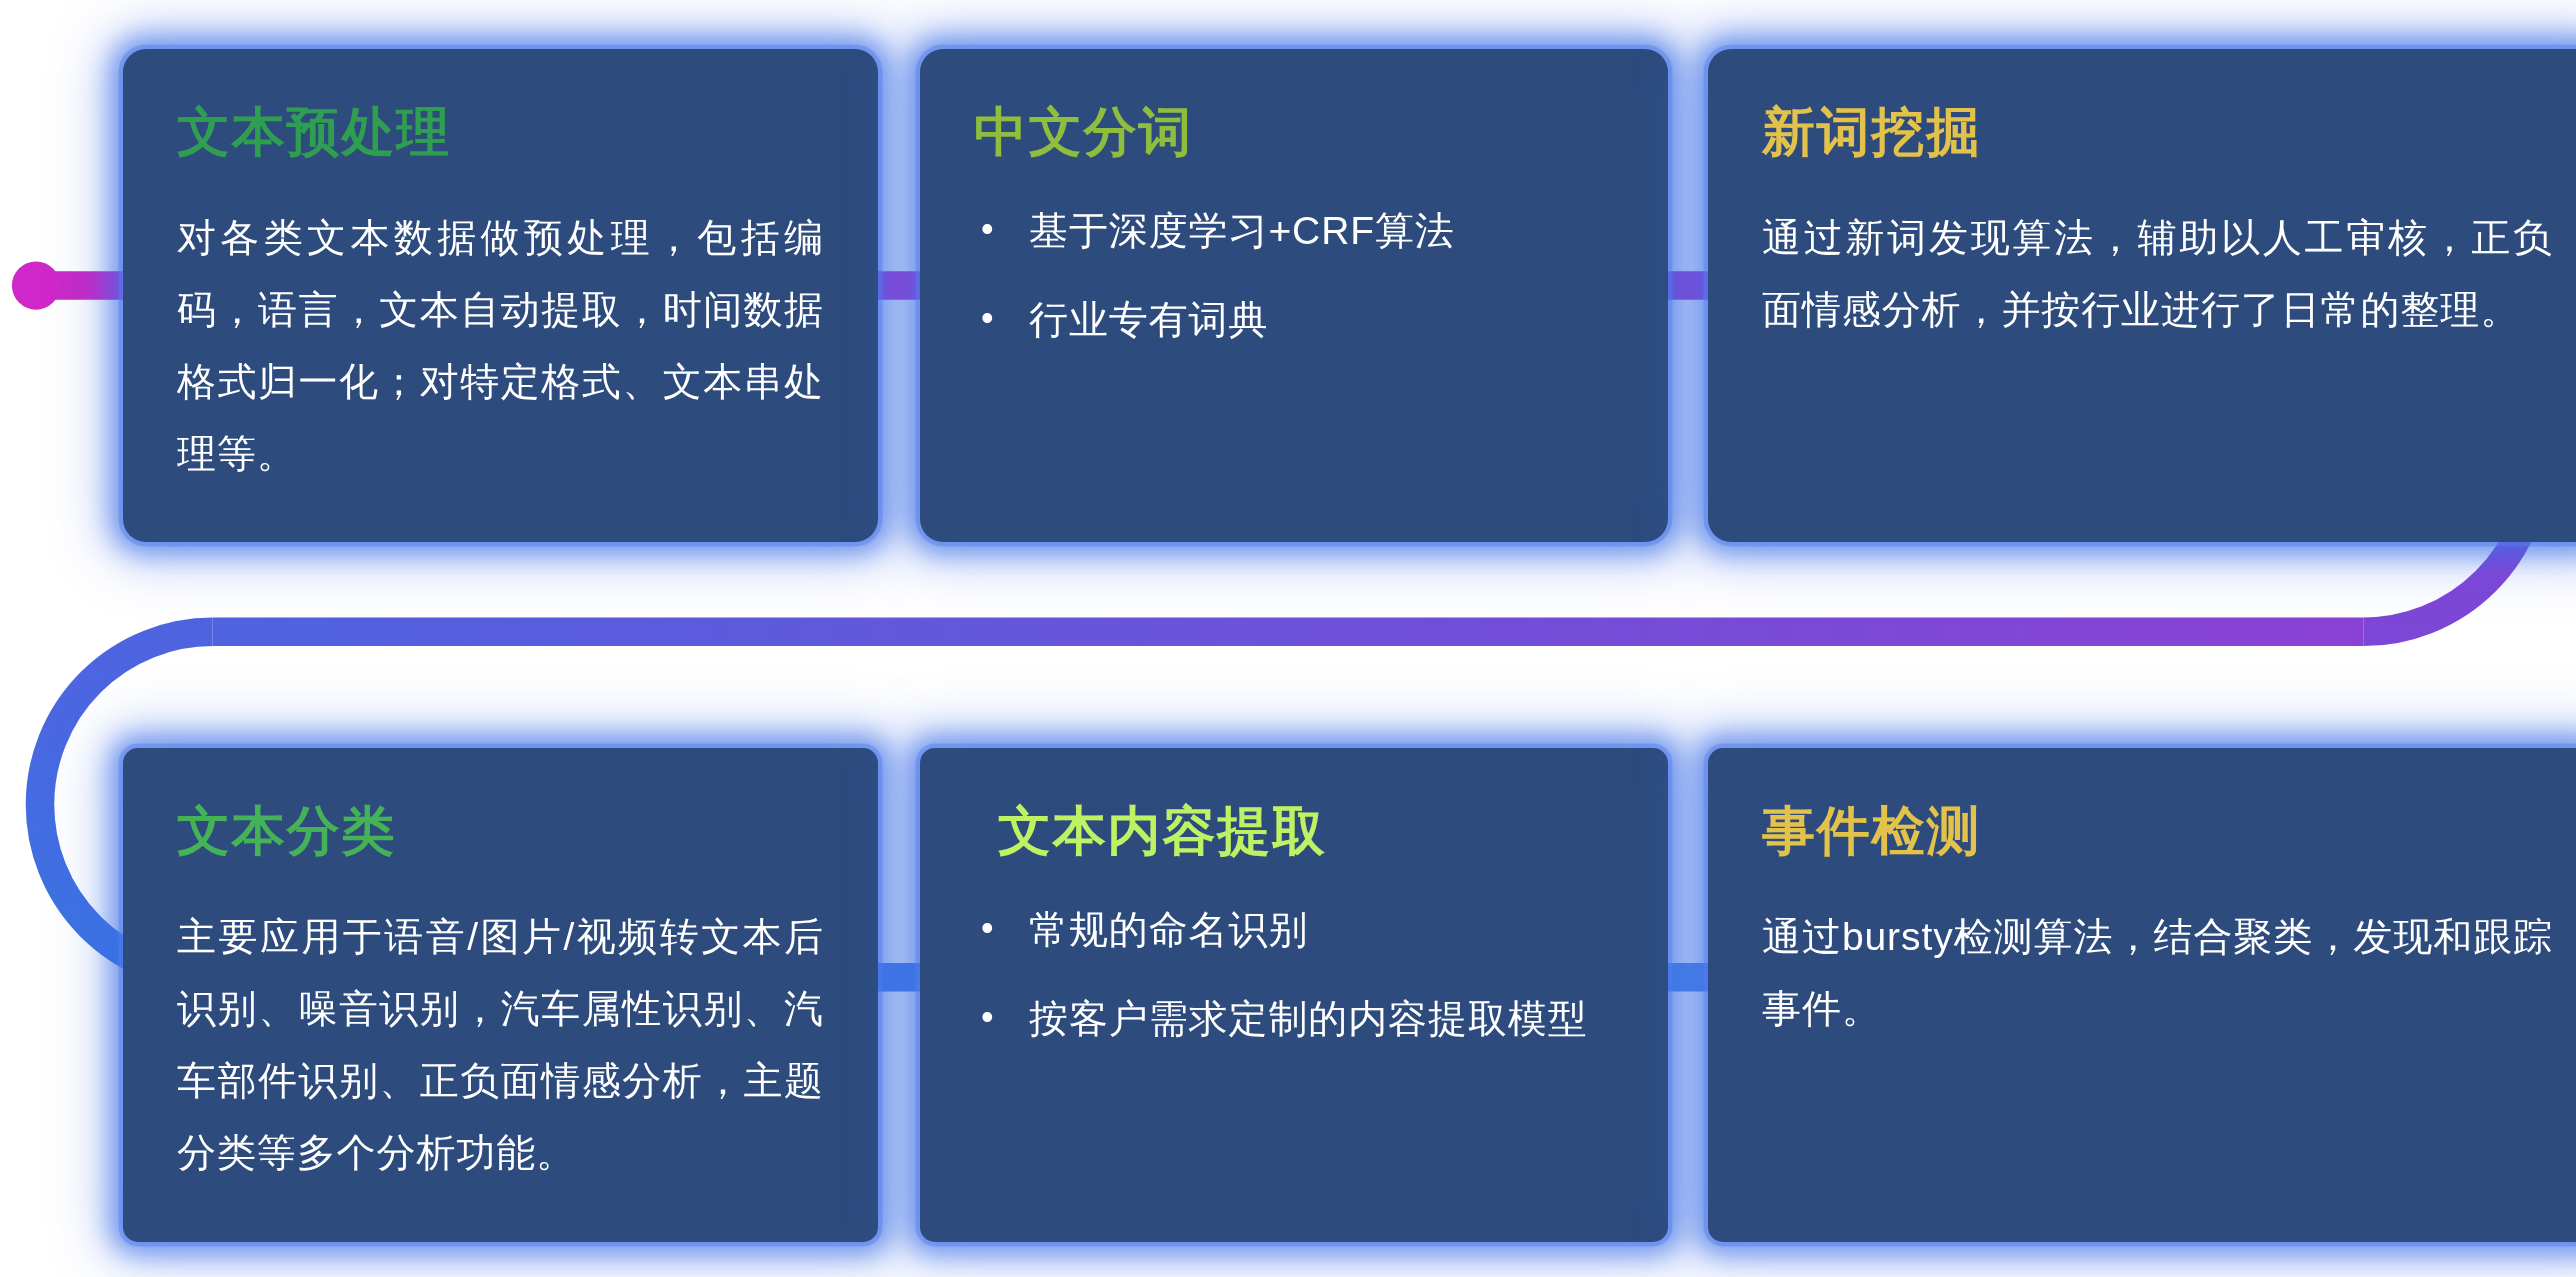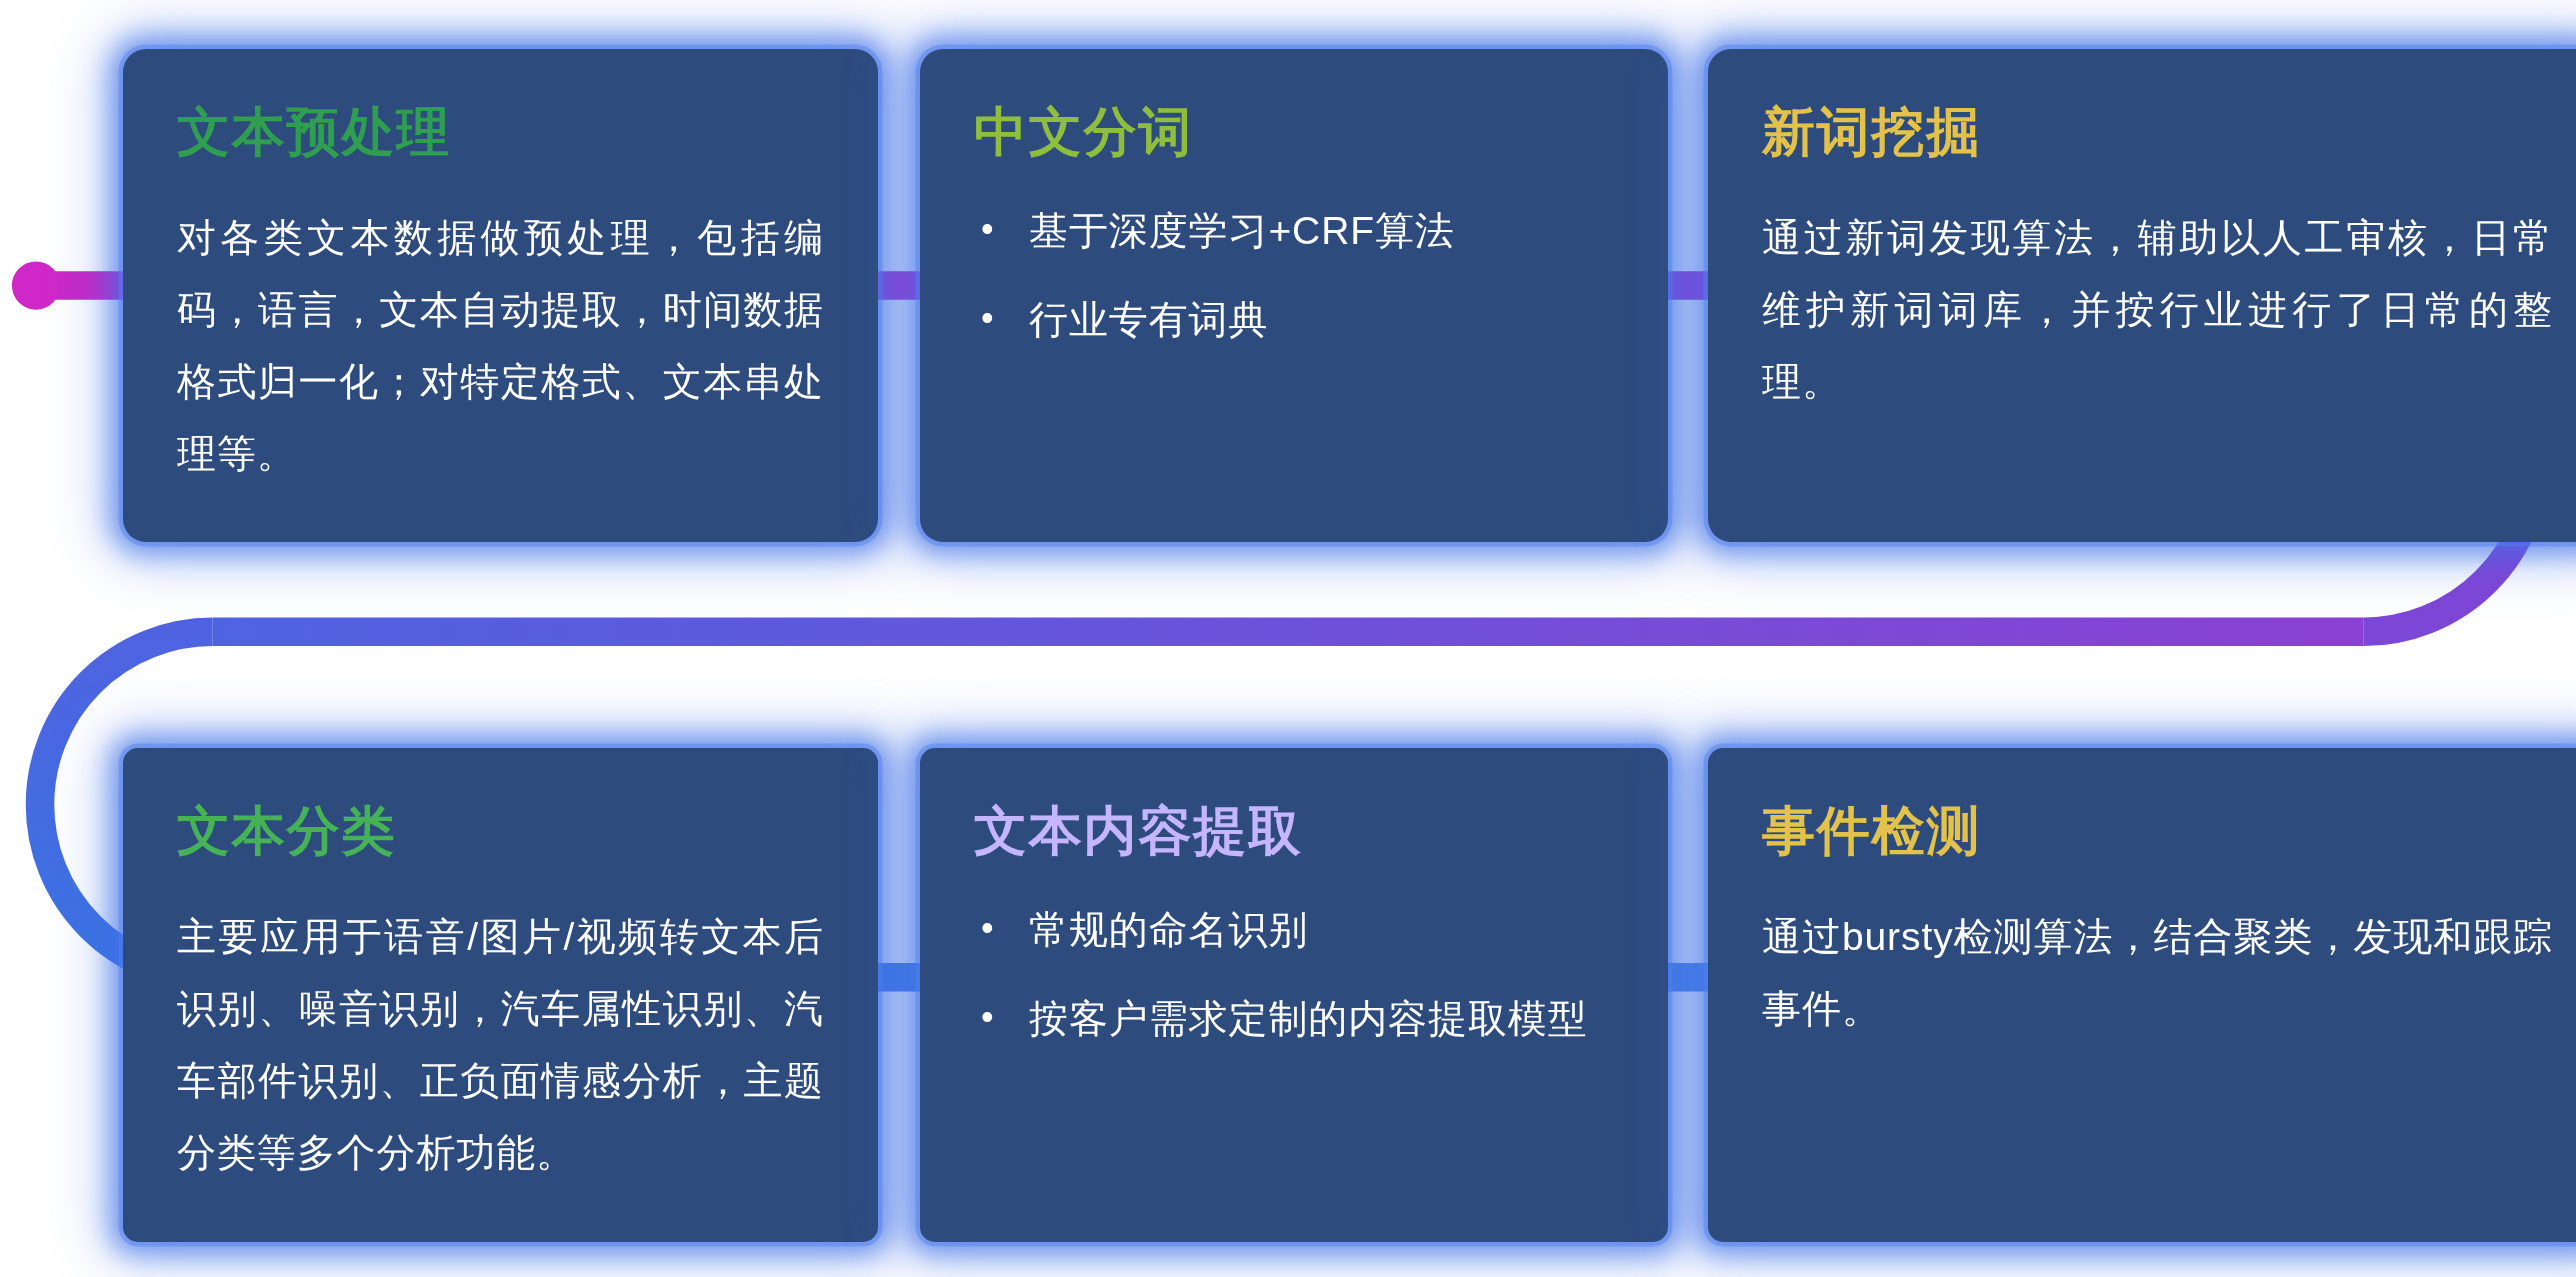--- a/index.html
+++ b/index.html
@@ -123,30 +123,30 @@
   <section class="card row1 col2">
     <h2 class="card-title" style="color: rgb(143, 189, 62);">中文分词</h2>
     <ul class="card-bullets">
       <li>基于深度学习+CRF算法</li>
       <li>行业专有词典</li>
     </ul>
   </section>
 
   <section class="card row1 col3">
     <h2 class="card-title" style="color: rgb(227, 194, 76);">新词挖掘</h2>
-    <p class="card-body">通过新词发现算法，辅助以人工审核，日常维护新词词库，并按行业进行了日常的整理。</p>
+    <p class="card-body">通过新词发现算法，辅助以人工审核，正负面情感分析，并按行业进行了日常的整理。</p>
   </section>
 
   <section class="card row2 col1">
     <h2 class="card-title" style="color: rgb(69, 178, 87);">文本分类</h2>
     <p class="card-body">主要应用于语音/图片/视频转文本后识别、噪音识别，汽车属性识别、汽车部件识别、正负面情感分析，主题分类等多个分析功能。</p>
   </section>
 
   <section class="card row2 col2">
-    <h2 class="card-title" style="color: #c4b5fd;">文本内容提取</h2>
+    <h2 class="card-title" style="color: #bef264; margin-left: 24px;">文本内容提取</h2>
     <ul class="card-bullets">
       <li>常规的命名识别</li>
       <li>按客户需求定制的内容提取模型</li>
     </ul>
   </section>
 
   <section class="card row2 col3">
     <h2 class="card-title" style="color: rgb(227, 194, 76);">事件检测</h2>
     <p class="card-body">通过bursty检测算法，结合聚类，发现和跟踪事件。</p>
   </section>

